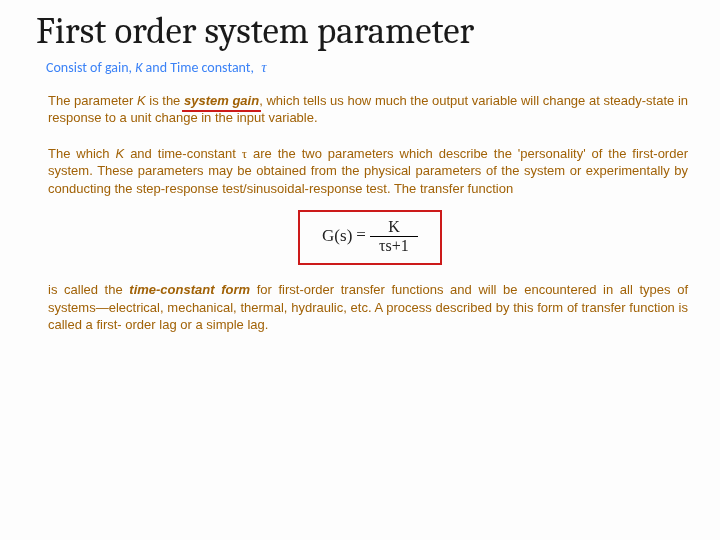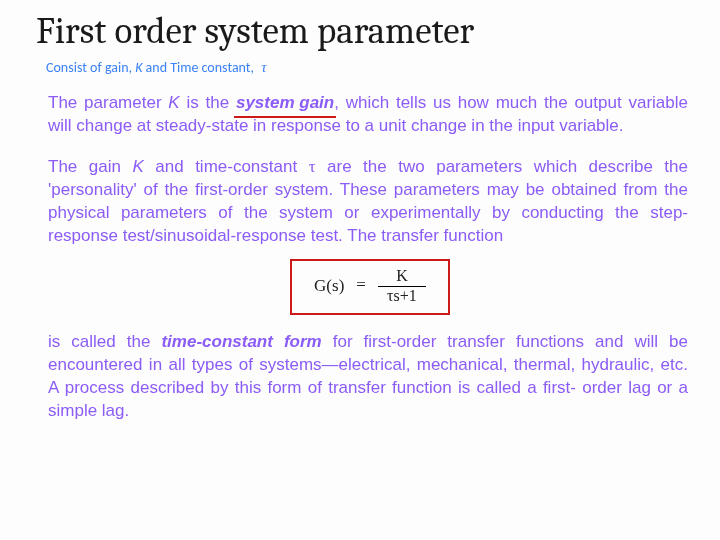--- a/index.html
+++ b/index.html
@@ -34,23 +34,23 @@
   }
   .subtitle .ital { font-style: italic; }
   .subtitle .tau {
     font-family: "Times New Roman", serif;
     font-style: italic;
     font-size: 15px;
     padding-left: 4px;
   }
   .para {
     font-family: Arial, Helvetica, sans-serif;
-    font-size: 17px;
+    font-size: 13px;
     line-height: 1.35;
-    color: #8b5cf6;
+    color: #a16207;
     text-align: justify;
     margin: 0 4px 18px 0;
   }
   .para .ital { font-style: italic; }
   .bolditalic { font-weight: bold; font-style: italic; }
   .bold { font-weight: normal; }
   .underline-red {
     position: relative;
     display: inline-block;
   }
@@ -65,21 +65,21 @@
   .formula-wrap {
     display: flex;
     justify-content: center;
     margin: -6px 0 16px 0;
   }
   .formula-box {
     border: 2px solid #cc1a1a;
     padding: 6px 22px 8px 22px;
     display: flex;
     align-items: center;
-    gap: 12px;
+    gap: 4px;
     font-family: "Times New Roman", serif;
     font-size: 17px;
   }
   .lhs { white-space: nowrap; }
   .eq { padding: 0 0 2px 0; }
   .frac {
     display: inline-flex;
     flex-direction: column;
     align-items: center;
     vertical-align: middle;
@@ -107,21 +107,21 @@
   <p class="subtitle">
     <span>Consist of gain, </span><span class="ital">K</span><span> and  Time constant,</span>
     <span class="tau">τ</span>
   </p>
 
   <p class="para">
     <span>The parameter </span><span class="ital">K</span><span> is the </span><span class="bolditalic underline-red">system gain</span><span>, which tells us how much the output variable will change at steady-state in response to a unit change in the input variable.</span>
   </p>
 
   <p class="para">
-    <span>The gain </span><span class="ital">K</span><span> and time-constant </span><span class="sym-tau">τ</span><span> are the two parameters which describe the 'personality' of the first-order system. These parameters may be obtained from the physical parameters of the system or experimentally by conducting the step-response test/sinusoidal-response test. The transfer function</span>
+    <span>The which </span><span class="ital">K</span><span> and time-constant </span><span class="sym-tau">τ</span><span> are the two parameters which describe the 'personality' of the first-order system. These parameters may be obtained from the physical parameters of the system or experimentally by conducting the step-response test/sinusoidal-response test. The transfer function</span>
   </p>
 
   <div class="formula-wrap">
     <div class="formula-box">
       <span class="lhs">G(s)</span>
         <span class="eq">=</span>
       <span class="frac">
         <span class="num">K</span>
         <span class="bar"></span>
         <span class="den"><span class="sym-tau">τ</span><span>s+1</span></span>

